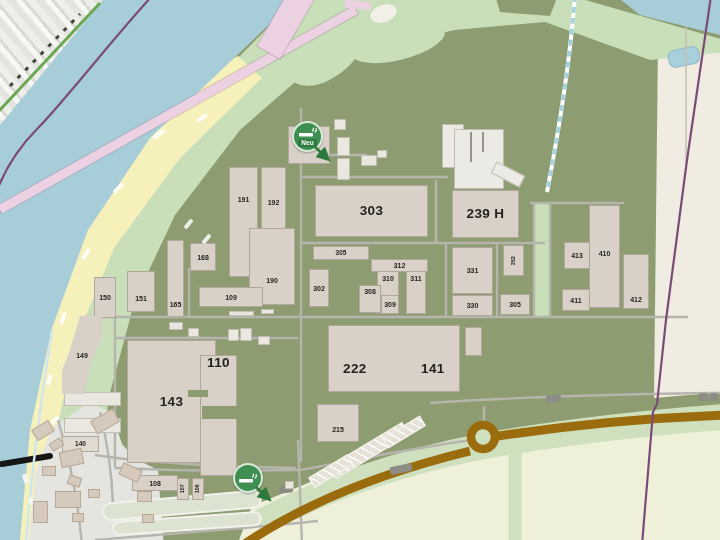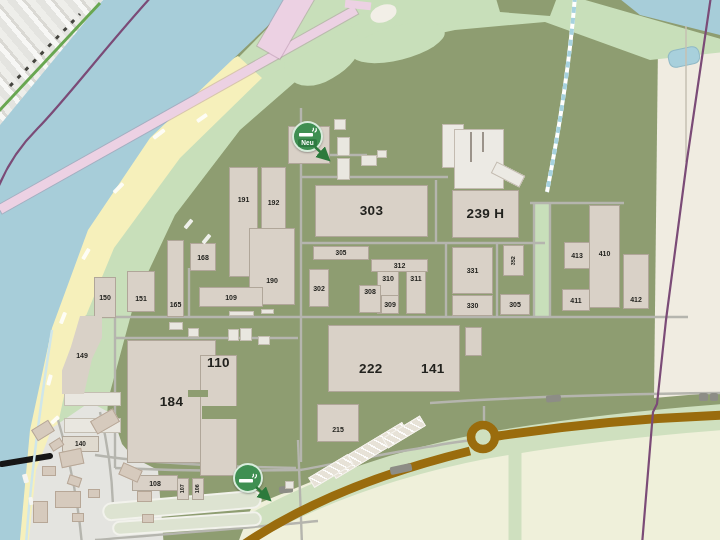--- a/index.html
+++ b/index.html
@@ -197,27 +197,27 @@
   <div class="bld" style="left:589px;top:205px;width:31px;height:103px;align-items:flex-start;padding-top:44px">
       <span class="bl">410</span>
     </div>
   <div class="bld" style="left:562px;top:289px;width:28px;height:22px">
       <span class="bl">411</span>
     </div>
   <div class="bld" style="left:623px;top:254px;width:26px;height:55px;align-items:flex-end;padding-bottom:5px">
       <span class="bl">412</span>
     </div>
   <div class="bld big" style="left:127px;top:340px;width:89px;height:123px">
-      <span class="bl">184</span>
+      <span class="bl">143</span>
     </div>
   <div class="bld big" style="left:200px;top:355px;width:37px;height:121px;align-items:flex-start;padding-bottom:36px">
       <span class="bl">110</span>
     </div>
   <div class="bld big" style="left:328px;top:325px;width:132px;height:67px">
-    <span class="bl abs" style="left:30px;top:36px">222</span>
+    <span class="bl abs" style="left:14px;top:36px">222</span>
     <span class="bl abs" style="left:92px;top:36px">141</span>
   </div>
   <div class="bld" style="left:465px;top:327px;width:17px;height:29px"></div>
   <div class="bld" style="left:317px;top:404px;width:42px;height:38px;align-items:flex-end;padding-bottom:8px">
       <span class="bl">215</span>
     </div>
   <div class="bld s65" style="left:62px;top:436px;width:37px;height:16px;background:#e0dacf">
       <span class="bl">140</span>
     </div>
   <div class="bld" style="left:132px;top:475px;width:46px;height:16px">

